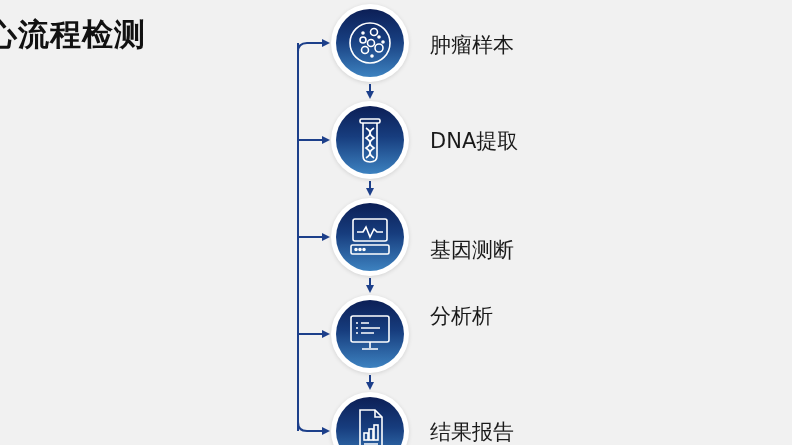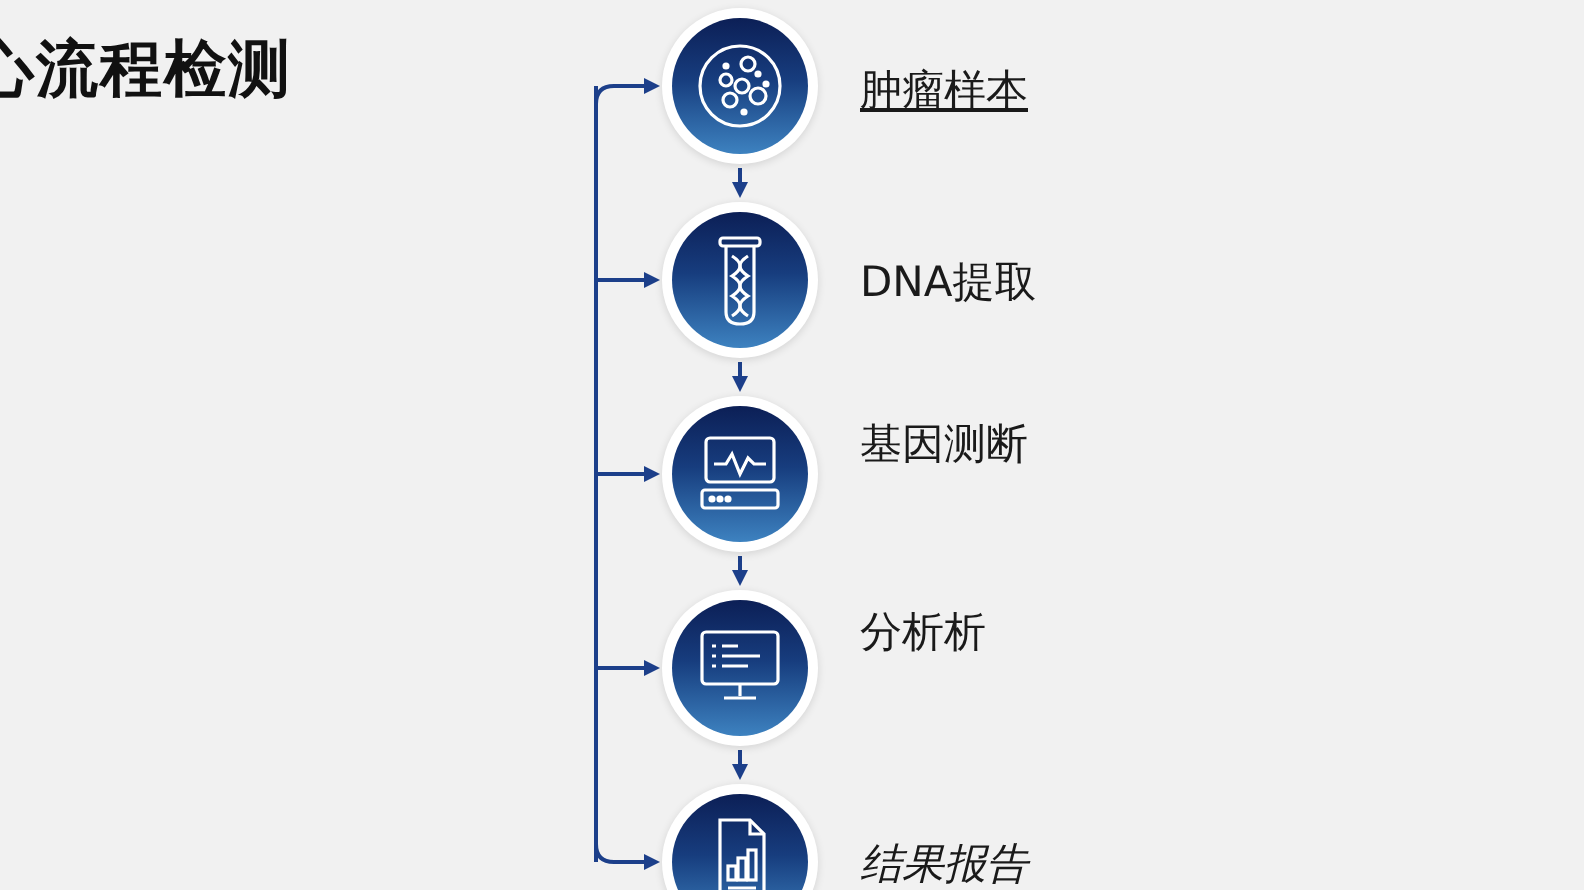--- a/index.html
+++ b/index.html
@@ -43,21 +43,21 @@
       <circle cx="35" cy="34" r="3.5"></circle>
       <circle cx="29" cy="41" r="3.5"></circle>
       <circle cx="43" cy="39" r="4"></circle>
       <circle cx="27" cy="24" r="1" fill="#fff"></circle>
       <circle cx="43" cy="28" r="1" fill="#fff"></circle>
       <circle cx="47" cy="33" r="1" fill="#fff"></circle>
       <circle cx="36" cy="47" r="1" fill="#fff"></circle>
     </svg>
   </div>
 </div>
-<div class="label" style="top:45px;text-decoration:underline;">肿瘤样本</div>
+<div class="label" style="top:45px;">肿瘤样本</div>
 
 <div class="node" style="top:140px;">
   <div class="inner">
     <svg width="68" height="68" fill="none" stroke="#fff" stroke-width="1.6">
       <rect x="24" y="13" width="20" height="4" rx="1.5"></rect>
       <path d="M27,17 L27,50 Q27,56 34,56 Q41,56 41,50 L41,17"></path>
       <path d="M30,22 Q38,27 30,32 Q38,37 30,42 Q38,47 30,52"></path>
       <path d="M38,22 Q30,27 38,32 Q30,37 38,42 Q30,47 38,52"></path>
     </svg>
   </div>
@@ -69,21 +69,21 @@
     <svg width="68" height="68" fill="none" stroke="#fff" stroke-width="1.6">
       <rect x="17" y="16" width="34" height="22" rx="2"></rect>
       <path d="M21,29 L27,29 L30,24 L34,34 L38,26 L41,29 L47,29"></path>
       <rect x="15" y="42" width="38" height="9" rx="1.5"></rect>
       <circle cx="20" cy="46.5" r="1" fill="#fff"></circle>
       <circle cx="24" cy="46.5" r="1" fill="#fff"></circle>
       <circle cx="28" cy="46.5" r="1" fill="#fff"></circle>
     </svg>
   </div>
 </div>
-<div class="label" style="top:222px;">基因测断</div>
+<div class="label" style="top:250px;">基因测断</div>
 
 <div class="node" style="top:334px;">
   <div class="inner">
     <svg width="68" height="68" fill="none" stroke="#fff" stroke-width="1.6">
       <rect x="15" y="16" width="38" height="26" rx="2"></rect>
       <line x1="20" y1="23" x2="22" y2="23"></line>
       <line x1="25" y1="23" x2="33" y2="23"></line>
       <line x1="20" y1="28" x2="22" y2="28"></line>
       <line x1="25" y1="28" x2="44" y2="28"></line>
       <line x1="20" y1="33" x2="22" y2="33"></line>
@@ -100,13 +100,13 @@
     <svg width="68" height="68" fill="none" stroke="#fff" stroke-width="1.6">
       <path d="M24,13 L39,13 L46,20 L46,55 L24,55 Z"></path>
       <path d="M39,13 L39,20 L46,20"></path>
       <rect x="28" y="36" width="4" height="7"></rect>
       <rect x="33" y="32" width="4" height="11"></rect>
       <rect x="38" y="28" width="4" height="15"></rect>
       <line x1="28" y1="47" x2="42" y2="47"></line>
     </svg>
   </div>
 </div>
-<div class="label" style="top:432px;font-style:italic;">结果报告</div>
+<div class="label" style="top:432px;">结果报告</div>
 
 </body></html>

